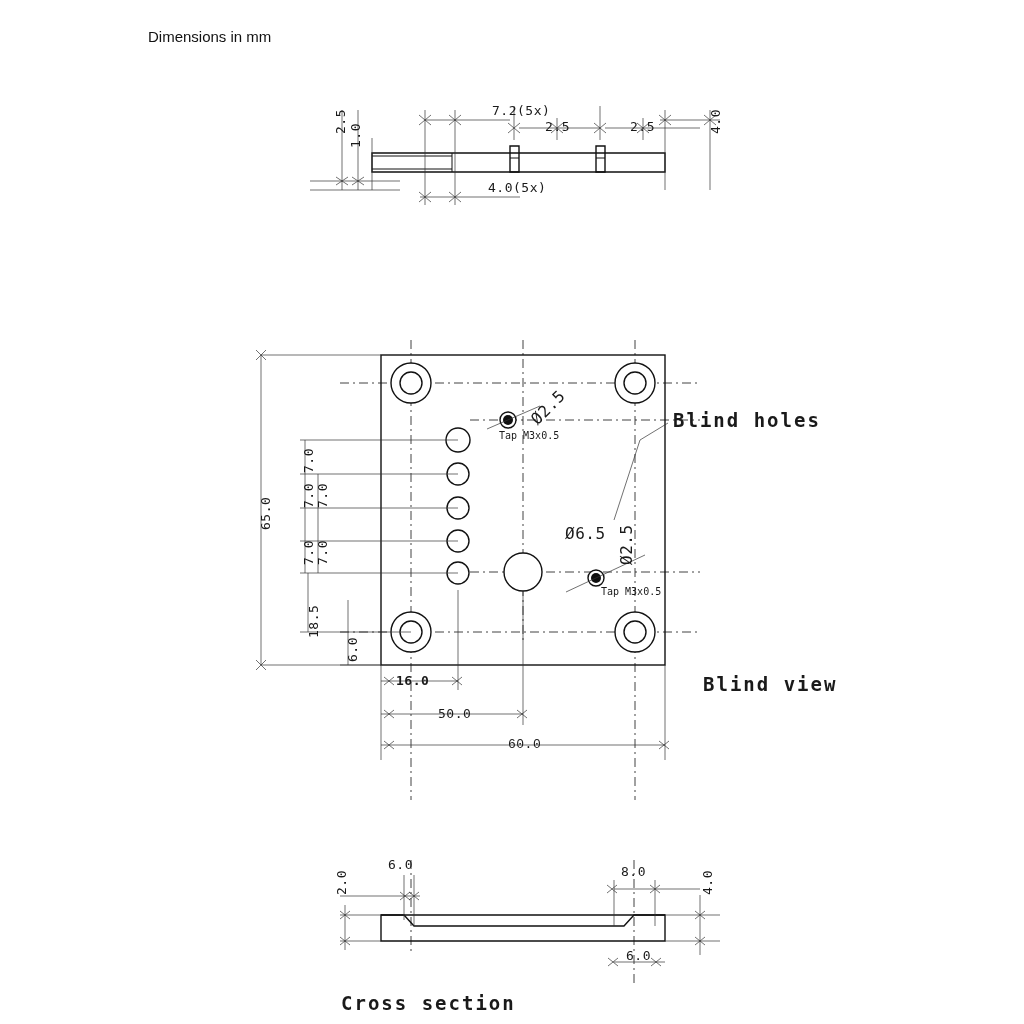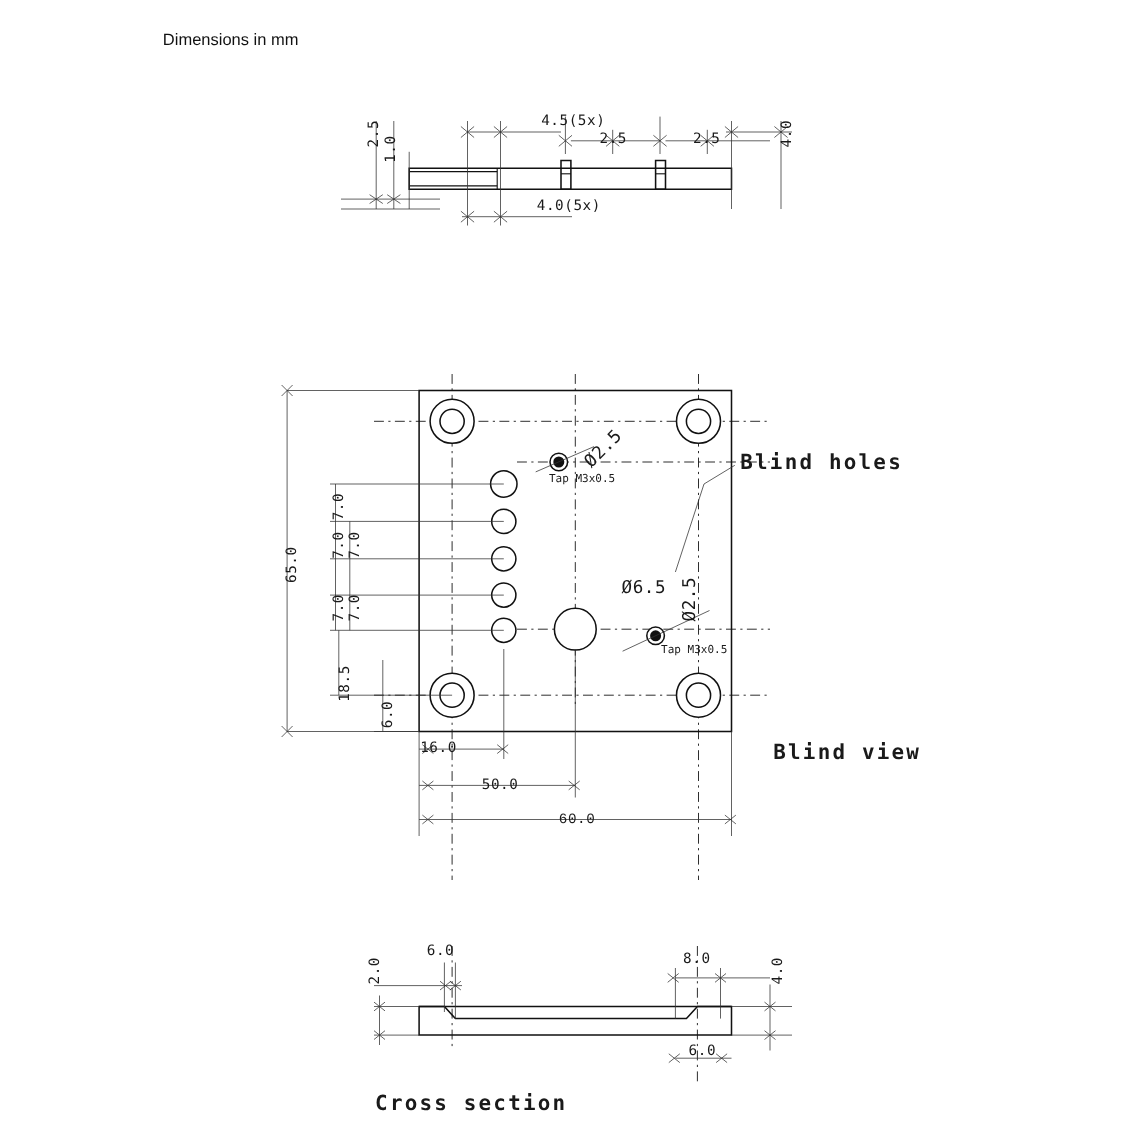--- a/index.html
+++ b/index.html
@@ -233,37 +233,37 @@
         <path d="M400 892 L410 900"></path>
           <path d="M400 900 L410 892"></path>
         <path d="M409 892 L419 900"></path>
           <path d="M409 900 L419 892"></path>
       </g>
     </g>
   </svg>
 
   <div class="tlabel rot90" style="left:348px;top:148px;">1.0</div>
   <div class="tlabel rot90" style="left:333px;top:134px;">2.5</div>
-  <div class="tlabel" style="left:492px;top:103px;">4.5(5x)</div>
+  <div class="tlabel" style="left:492px;top:103px;">7.2(5x)</div>
   <div class="tlabel" style="left:545px;top:119px;">2.5</div>
   <div class="tlabel" style="left:630px;top:119px;">2.5</div>
   <div class="tlabel rot90" style="left:708px;top:134px;">4.0</div>
   <div class="tlabel" style="left:488px;top:180px;">4.0(5x)</div>
 
   <div class="tlabel rot90" style="left:258px;top:530px;">65.0</div>
 
   <div class="tlabel rot90" style="left:301px;top:473px;">7.0</div>
   <div class="tlabel rot90" style="left:301px;top:508px;">7.0</div>
   <div class="tlabel rot90" style="left:315px;top:508px;">7.0</div>
   <div class="tlabel rot90" style="left:301px;top:565px;">7.0</div>
   <div class="tlabel rot90" style="left:315px;top:565px;">7.0</div>
   <div class="tlabel rot90" style="left:306px;top:638px;">18.5</div>
   <div class="tlabel rot90" style="left:345px;top:662px;">6.0</div>
 
-  <div class="tlabel" style="left:382px;top:673px;">16.0</div>
+  <div class="tlabel" style="left:396px;top:673px;font-weight:bold;">16.0</div>
   <div class="tlabel" style="left:438px;top:706px;">50.0</div>
   <div class="tlabel" style="left:508px;top:737px;font-family:Liberation Mono, monospace;">60.0</div>
 
   <div class="tlabel rot45" style="left:527px;top:415px;font-size:16px;">Ø2.5</div>
   <div class="tlabel small" style="left:499px;top:430px;">Tap M3x0.5</div>
 
   <div class="tlabel" style="left:565px;top:524px;font-size:16px;">Ø6.5</div>
 
   <div class="tlabel rot90" style="left:617px;top:565px;font-size:16px;">Ø2.5</div>
   <div class="tlabel small" style="left:601px;top:586px;">Tap M3x0.5</div>

